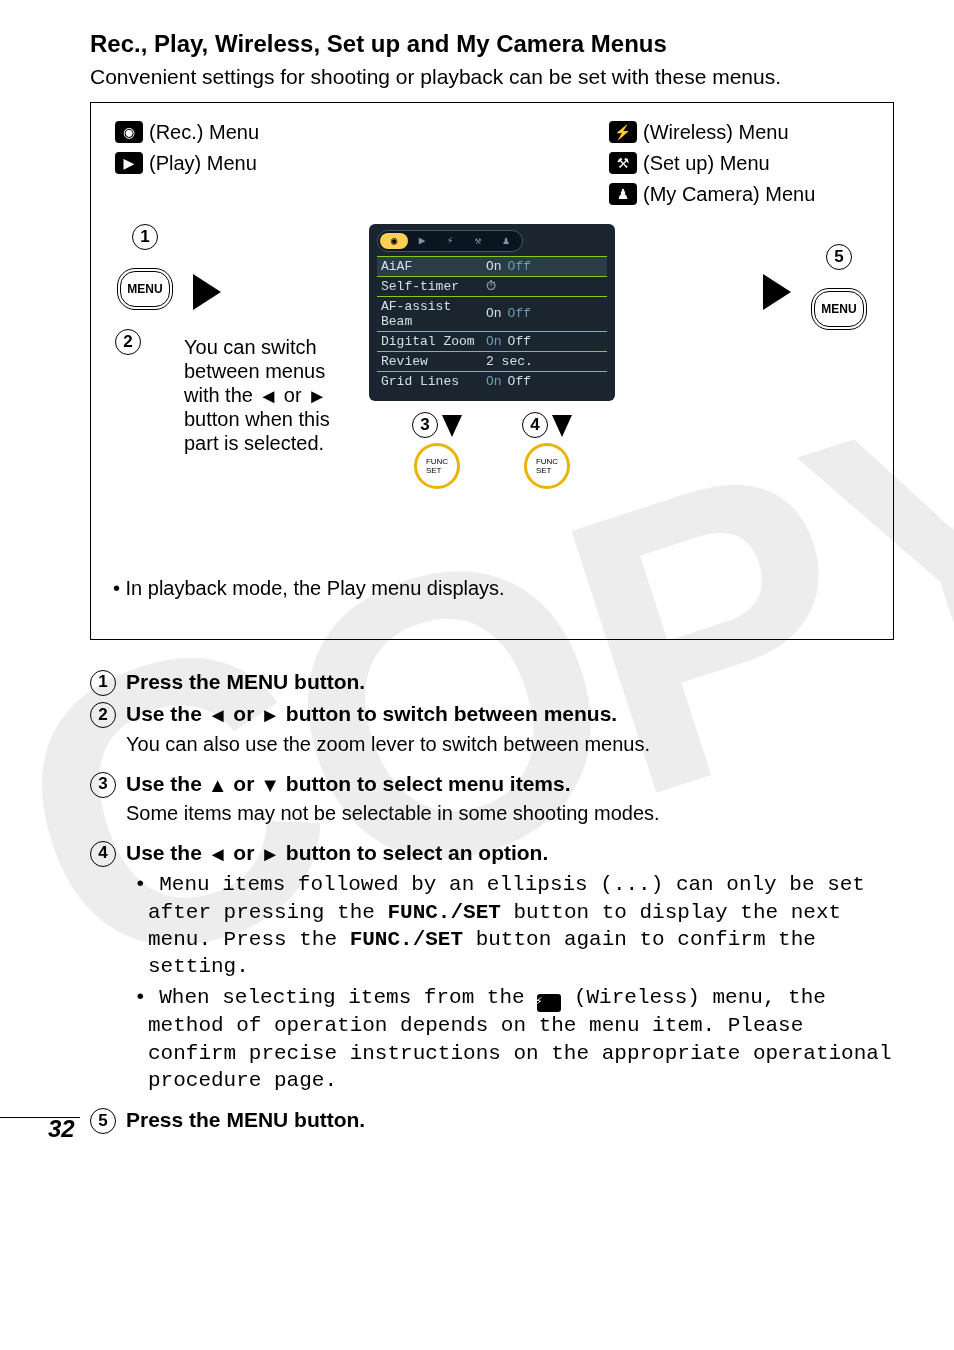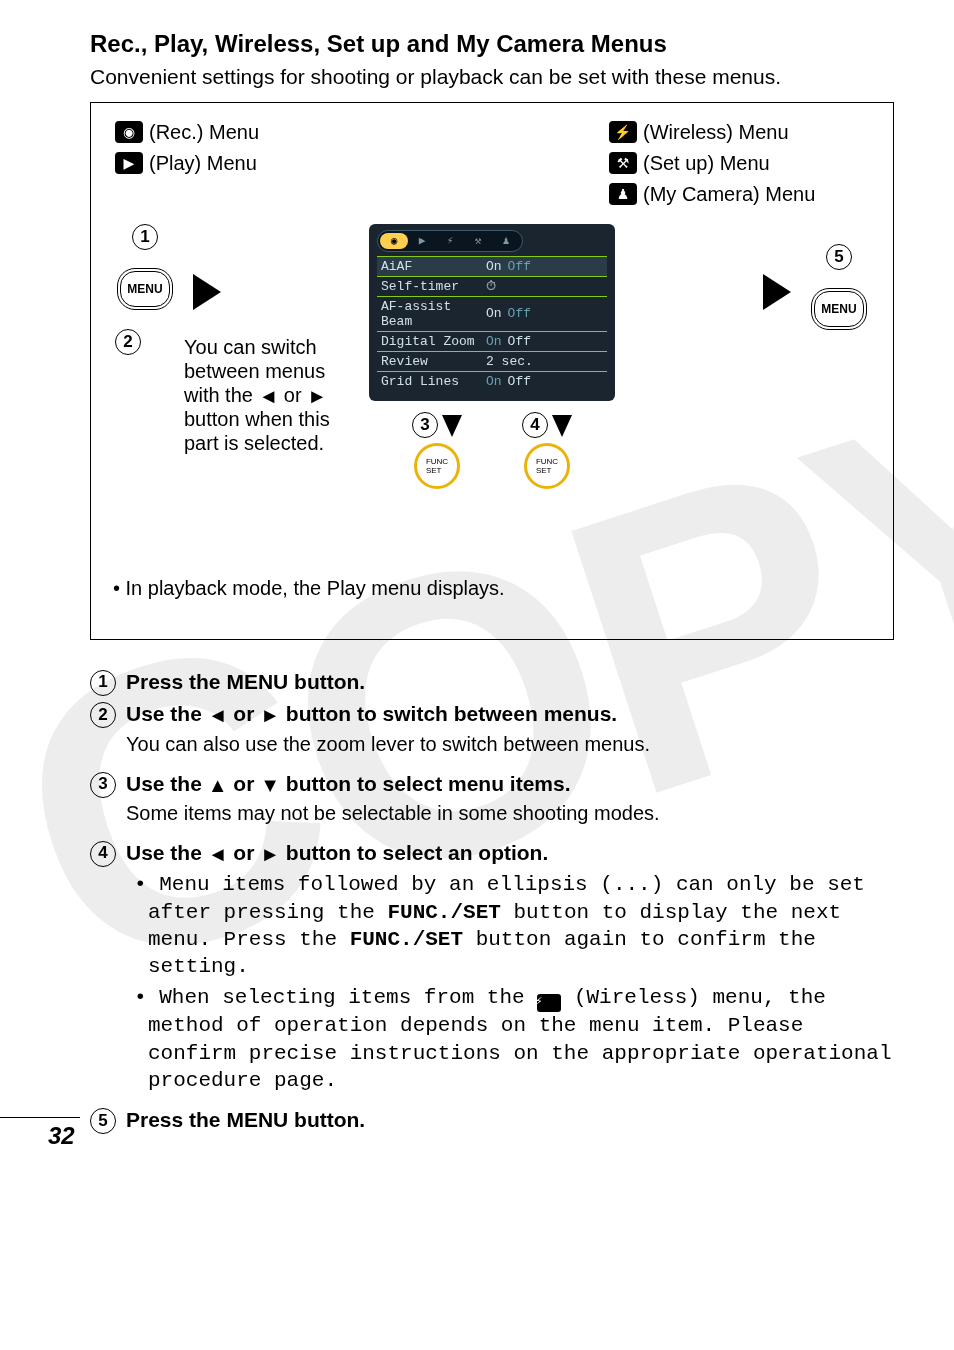--- a/index.html
+++ b/index.html
@@ -226,21 +226,21 @@
     background: #000;
     color: #fff;
     border-radius: 3px;
     width: 24px;
     height: 18px;
     font-size: 12px;
     vertical-align: -2px;
   }
   .pagenum {
     position: absolute;
-    bottom: 18px;
+    bottom: 25px;
     left: 48px;
     font-style: italic;
     font-weight: bold;
     font-size: 24px;
   }
   .pagenum-line {
     position: absolute;
     bottom: 50px;
     left: 0;
     width: 80px;

